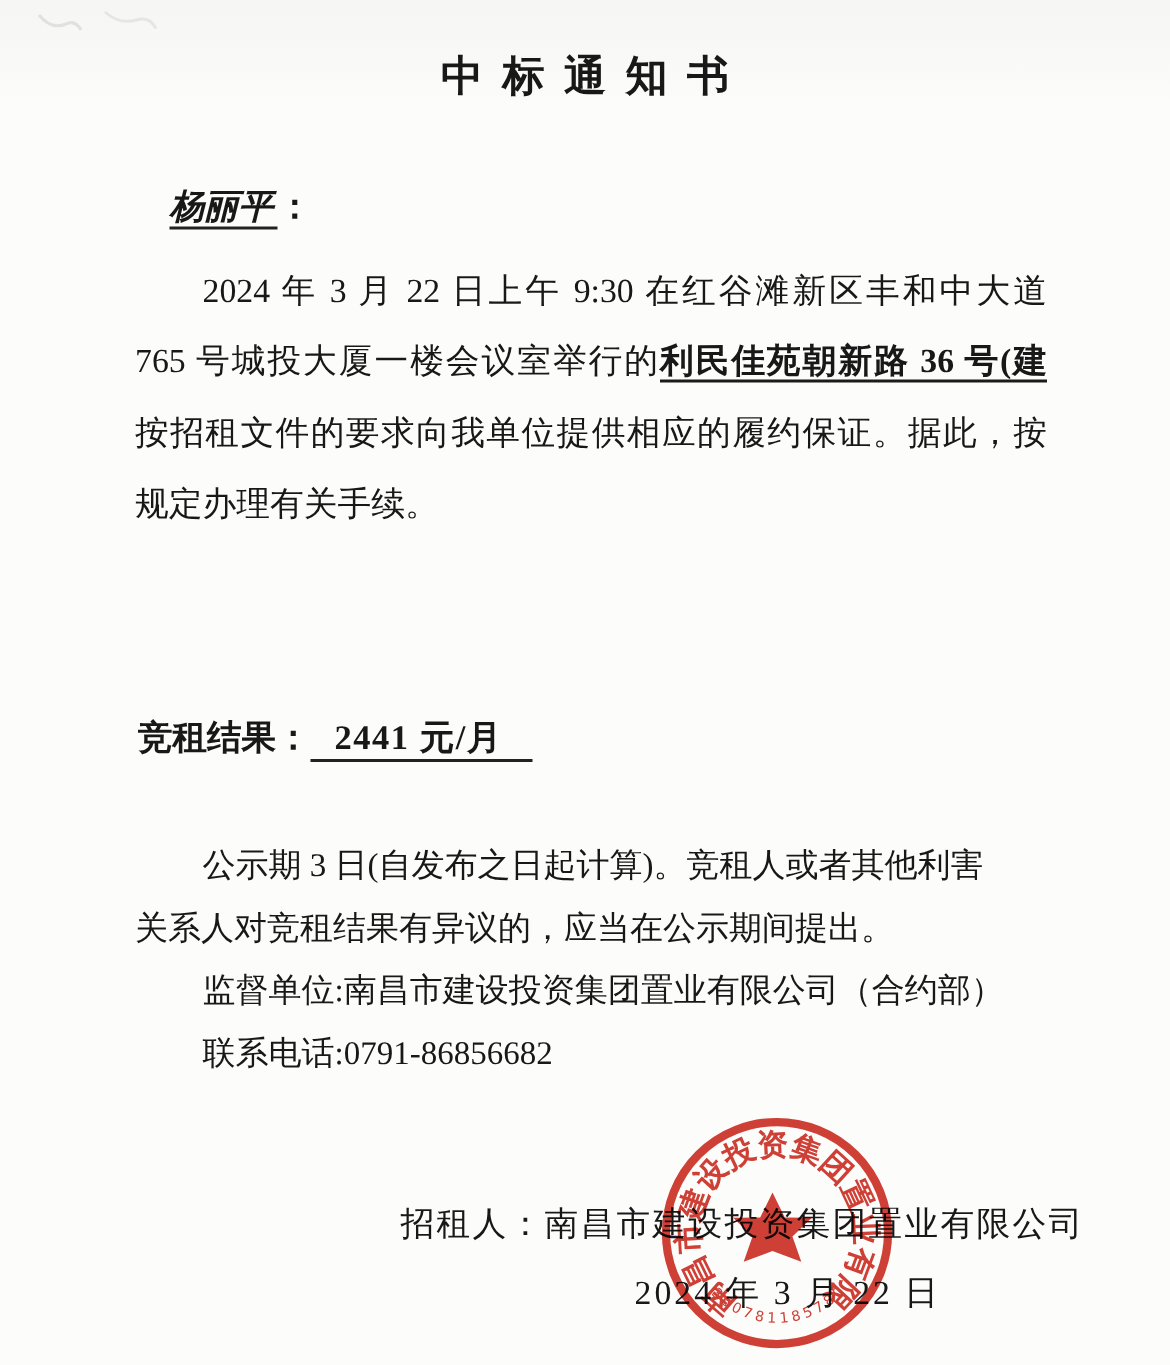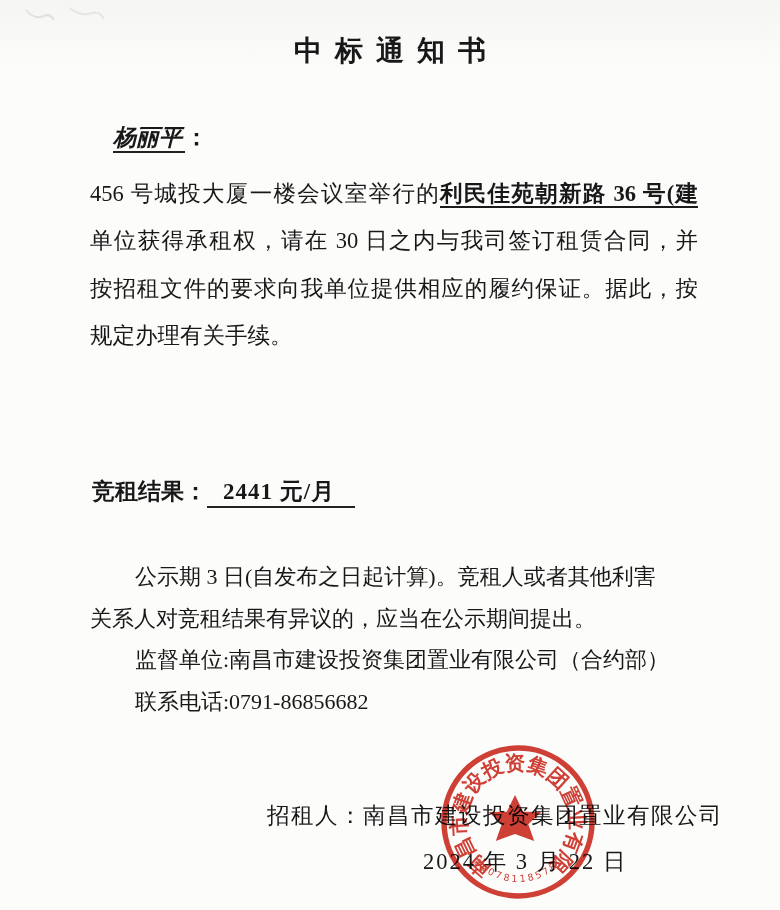--- a/index.html
+++ b/index.html
@@ -69,22 +69,22 @@
     <path d="M 70 8 q 10 9 22 5 q 8 -2 12 6" stroke="#cccccc" stroke-width="2" fill="none" opacity="0.4"></path>
   </svg>
 
   <div class="doc-title">中标通知书</div>
 
   <div class="addressee">
     <span class="name">杨丽平</span><span>：</span>
   </div>
 
   <div class="body-block">
-    <div class="body-line fill"><span>456 号城投大厦一楼会议室举行的</span><span class="bu">利民佳苑朝新路 36 号(建</span></div>
-    <div class="body-line fill"><span>单位获得承租权，请在 30 日之内与我司签订租赁合同，并</span></div>
+    <div class="body-line fill indent"><span>2024 年 3 月 22 日上午 9:30 在红谷滩新区丰和中大道</span></div>
+    <div class="body-line fill"><span>765 号城投大厦一楼会议室举行的</span><span class="bu">利民佳苑朝新路 36 号(建</span></div>
     <div class="body-line fill"><span>按招租文件的要求向我单位提供相应的履约保证。据此，按</span></div>
     <div class="body-line"><span>规定办理有关手续。</span></div>
   </div>
 
   <div class="result-line">
     <span class="label">竞租结果：</span><span class="value">2441 元/月</span>
   </div>
 
   <div class="notice-block">
     <div class="indent"><span>公示期 3 日(自发布之日起计算)。竞租人或者其他利害</span></div>

